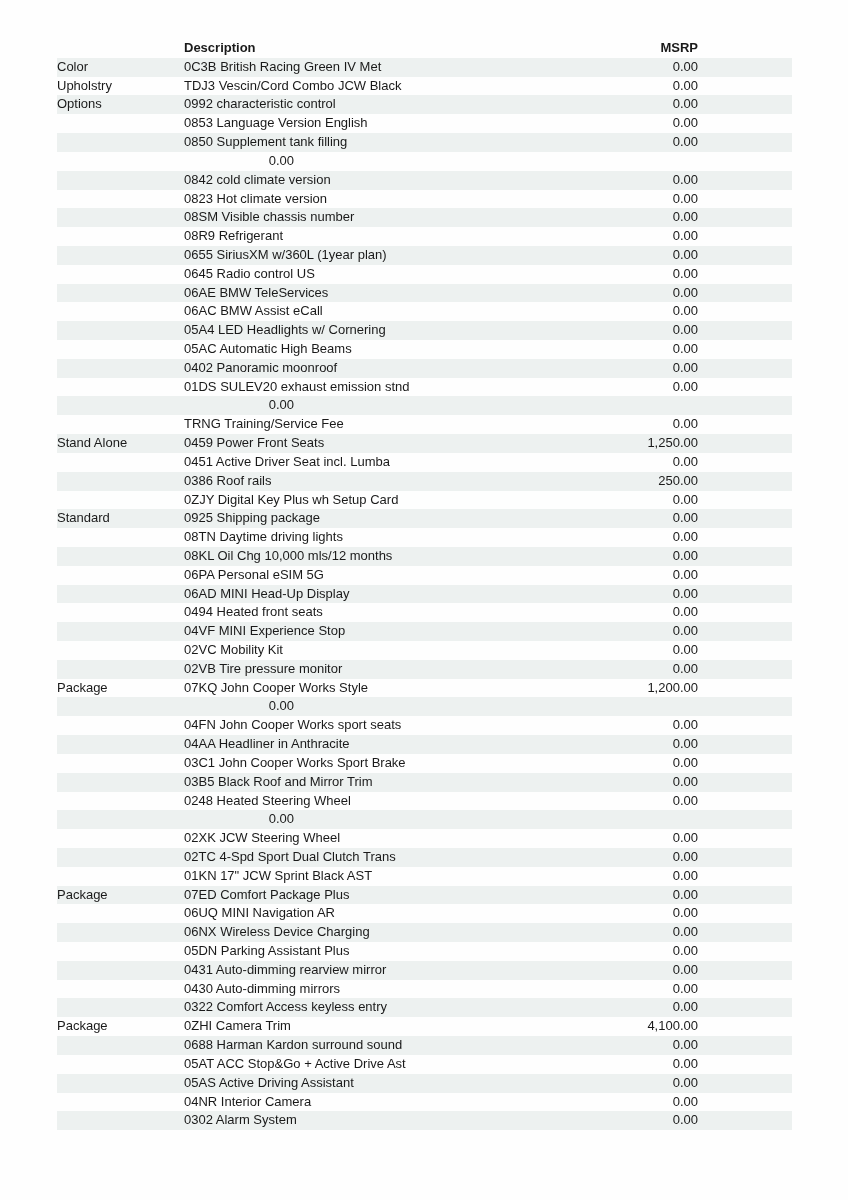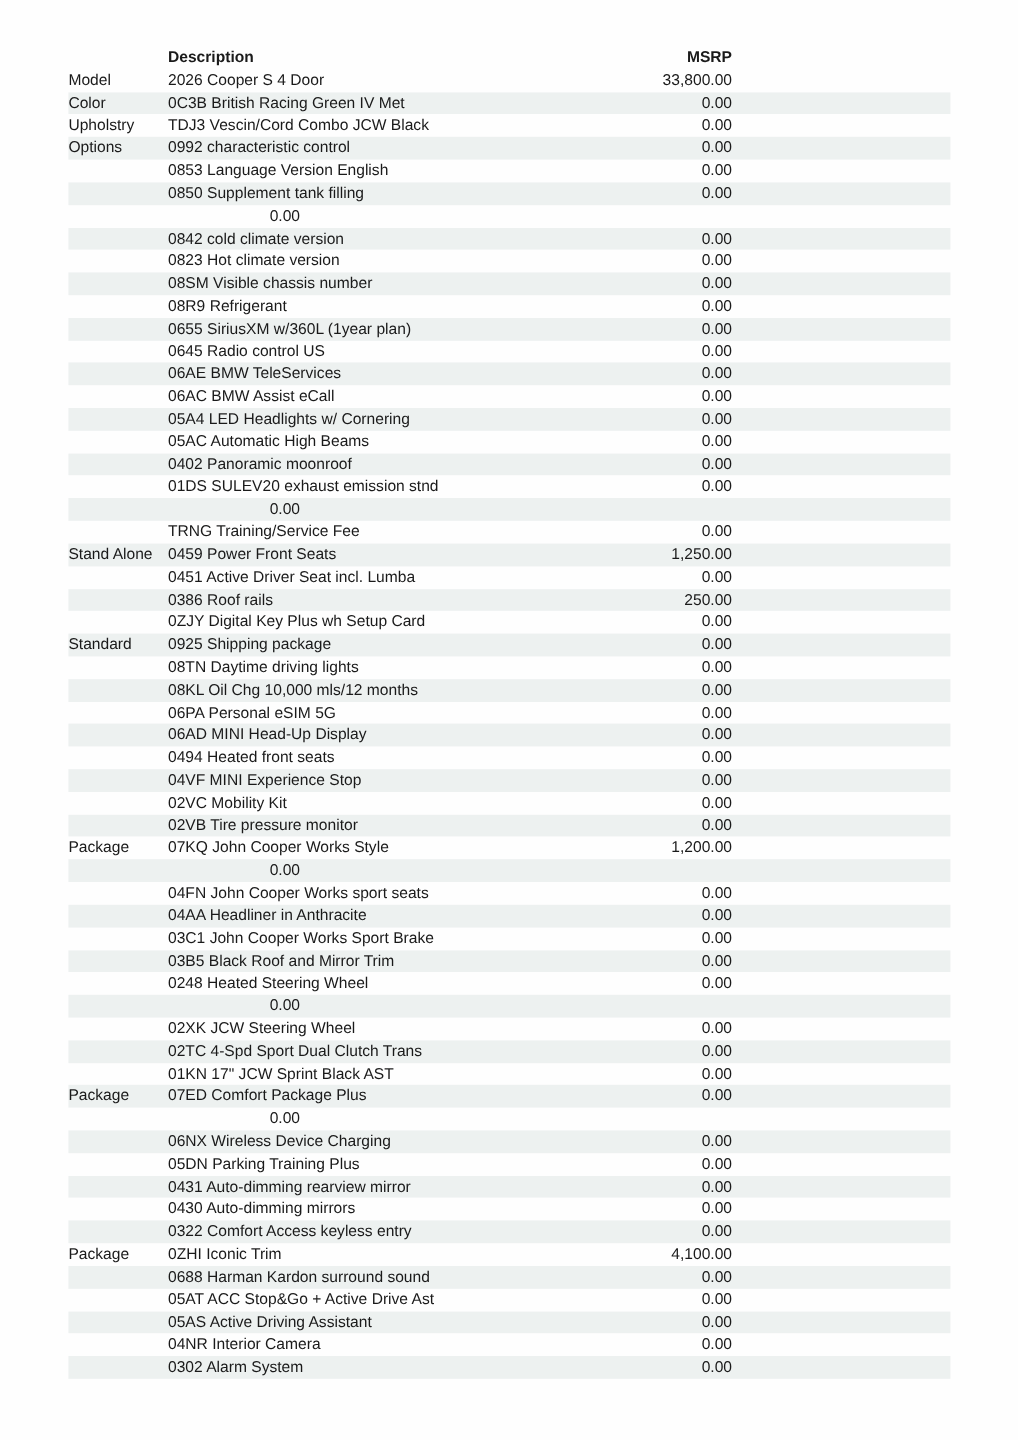--- a/index.html
+++ b/index.html
@@ -25,20 +25,21 @@
     left: 57px;
     top: 39px;
     width: 735px;
     font-size: 13px;
   }
   .t-row {
     display: flex;
     height: 18.82px;
     line-height: 18.82px;
     white-space: nowrap;
+    gap: 44px;
   }
   .t-row.striped {
     background: #edf1f0;
     align-items: center;
   }
   .t-head {
     font-weight: bold;
   }
   .cell-cat  { flex: 0 0 83px; overflow: hidden; }
   .cell-desc { flex: 0 0 360px; overflow: hidden; }
@@ -50,26 +51,20 @@
 
 <div class="sheet">
   <div class="option-table">
     <div class="t-row t-head">
       <div class="cell-cat"></div>
       <div class="cell-desc">Description</div>
       <div class="cell-msrp">MSRP</div>
       <div class="cell-tail"></div>
     </div>
     <div id="rows-container">
-        <div class="t-row">
-          <div class="cell-cat">Model</div>
-          <div class="cell-desc">2026 Cooper S 4 Door</div>
-          <div class="cell-msrp">33,800.00</div>
-          <div class="cell-tail"></div>
-        </div>
         <div class="t-row striped">
           <div class="cell-cat">Color</div>
           <div class="cell-desc">0C3B British Racing Green IV Met</div>
           <div class="cell-msrp">0.00</div>
           <div class="cell-tail"></div>
         </div>
         <div class="t-row">
           <div class="cell-cat">Upholstry</div>
           <div class="cell-desc">TDJ3 Vescin/Cord Combo JCW Black</div>
           <div class="cell-msrp">0.00</div>
@@ -324,32 +319,33 @@
           <div class="cell-tail"></div>
         </div>
         <div class="t-row striped">
           <div class="cell-cat">Package</div>
           <div class="cell-desc">07ED Comfort Package Plus</div>
           <div class="cell-msrp">0.00</div>
           <div class="cell-tail"></div>
         </div>
         <div class="t-row">
           <div class="cell-cat"></div>
+          <div class="cell-desc">06UQ MINI Navigation AR</div>
           <div class="cell-msrp">0.00</div>
           <div class="cell-tail"></div>
         </div>
         <div class="t-row striped">
           <div class="cell-cat"></div>
           <div class="cell-desc">06NX Wireless Device Charging</div>
           <div class="cell-msrp">0.00</div>
           <div class="cell-tail"></div>
         </div>
         <div class="t-row">
           <div class="cell-cat"></div>
-          <div class="cell-desc">05DN Parking Training Plus</div>
+          <div class="cell-desc">05DN Parking Assistant Plus</div>
           <div class="cell-msrp">0.00</div>
           <div class="cell-tail"></div>
         </div>
         <div class="t-row striped">
           <div class="cell-cat"></div>
           <div class="cell-desc">0431 Auto-dimming rearview mirror</div>
           <div class="cell-msrp">0.00</div>
           <div class="cell-tail"></div>
         </div>
         <div class="t-row">
@@ -359,21 +355,21 @@
           <div class="cell-tail"></div>
         </div>
         <div class="t-row striped">
           <div class="cell-cat"></div>
           <div class="cell-desc">0322 Comfort Access keyless entry</div>
           <div class="cell-msrp">0.00</div>
           <div class="cell-tail"></div>
         </div>
         <div class="t-row">
           <div class="cell-cat">Package</div>
-          <div class="cell-desc">0ZHI Iconic Trim</div>
+          <div class="cell-desc">0ZHI Camera Trim</div>
           <div class="cell-msrp">4,100.00</div>
           <div class="cell-tail"></div>
         </div>
         <div class="t-row striped">
           <div class="cell-cat"></div>
           <div class="cell-desc">0688 Harman Kardon surround sound</div>
           <div class="cell-msrp">0.00</div>
           <div class="cell-tail"></div>
         </div>
         <div class="t-row">

